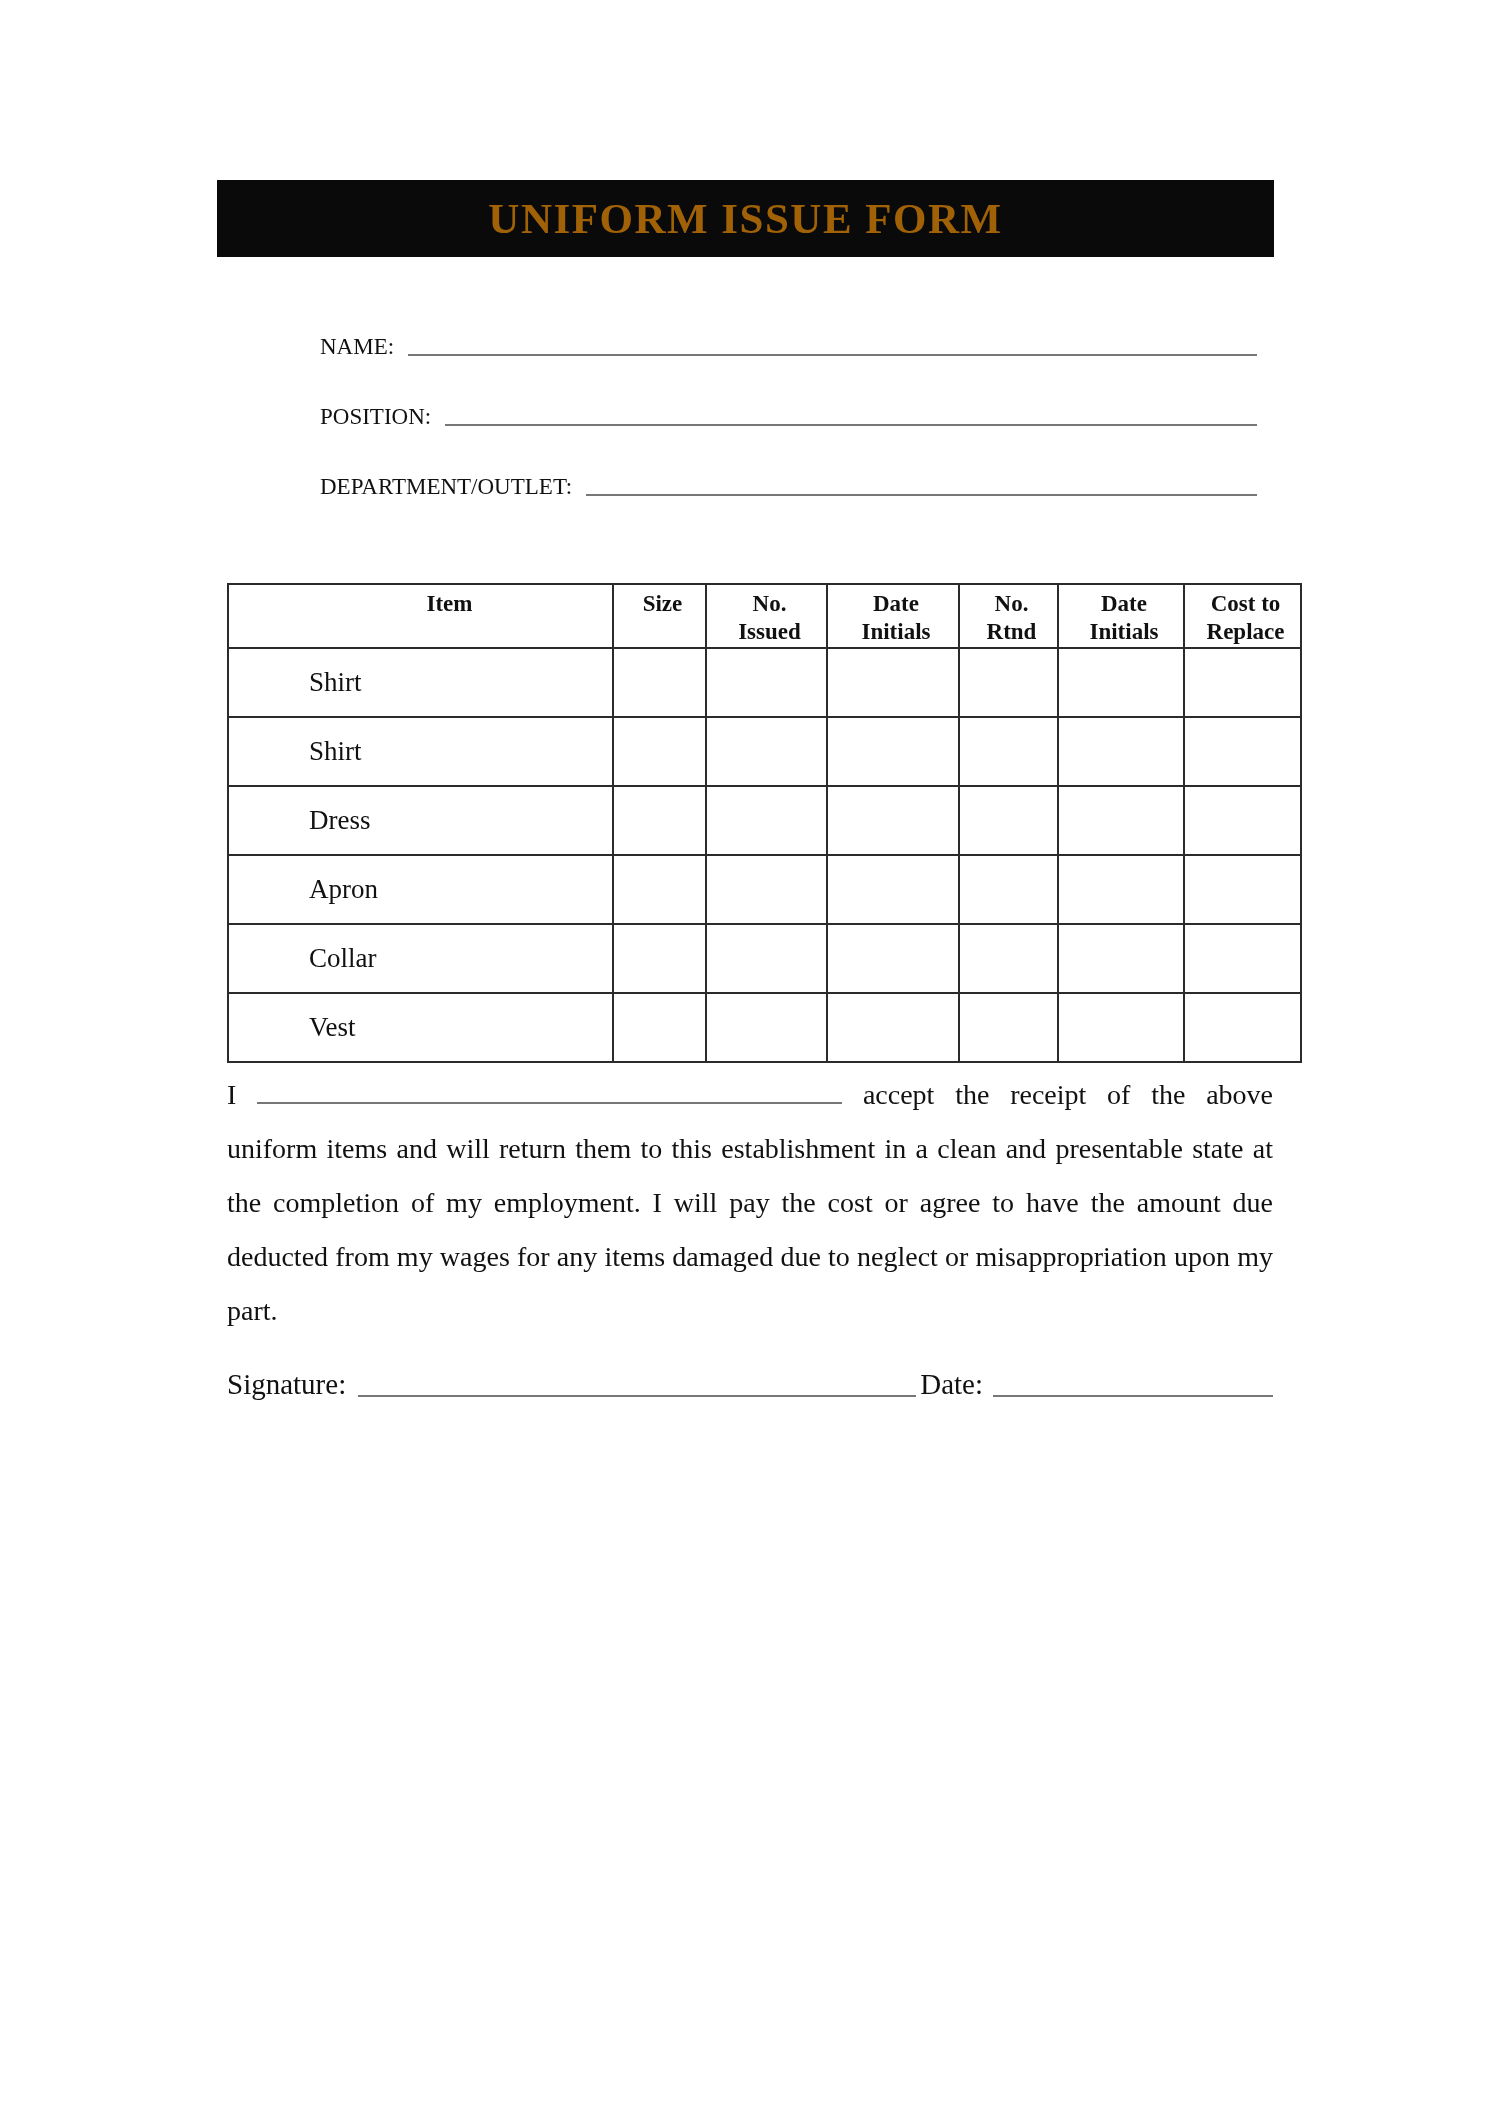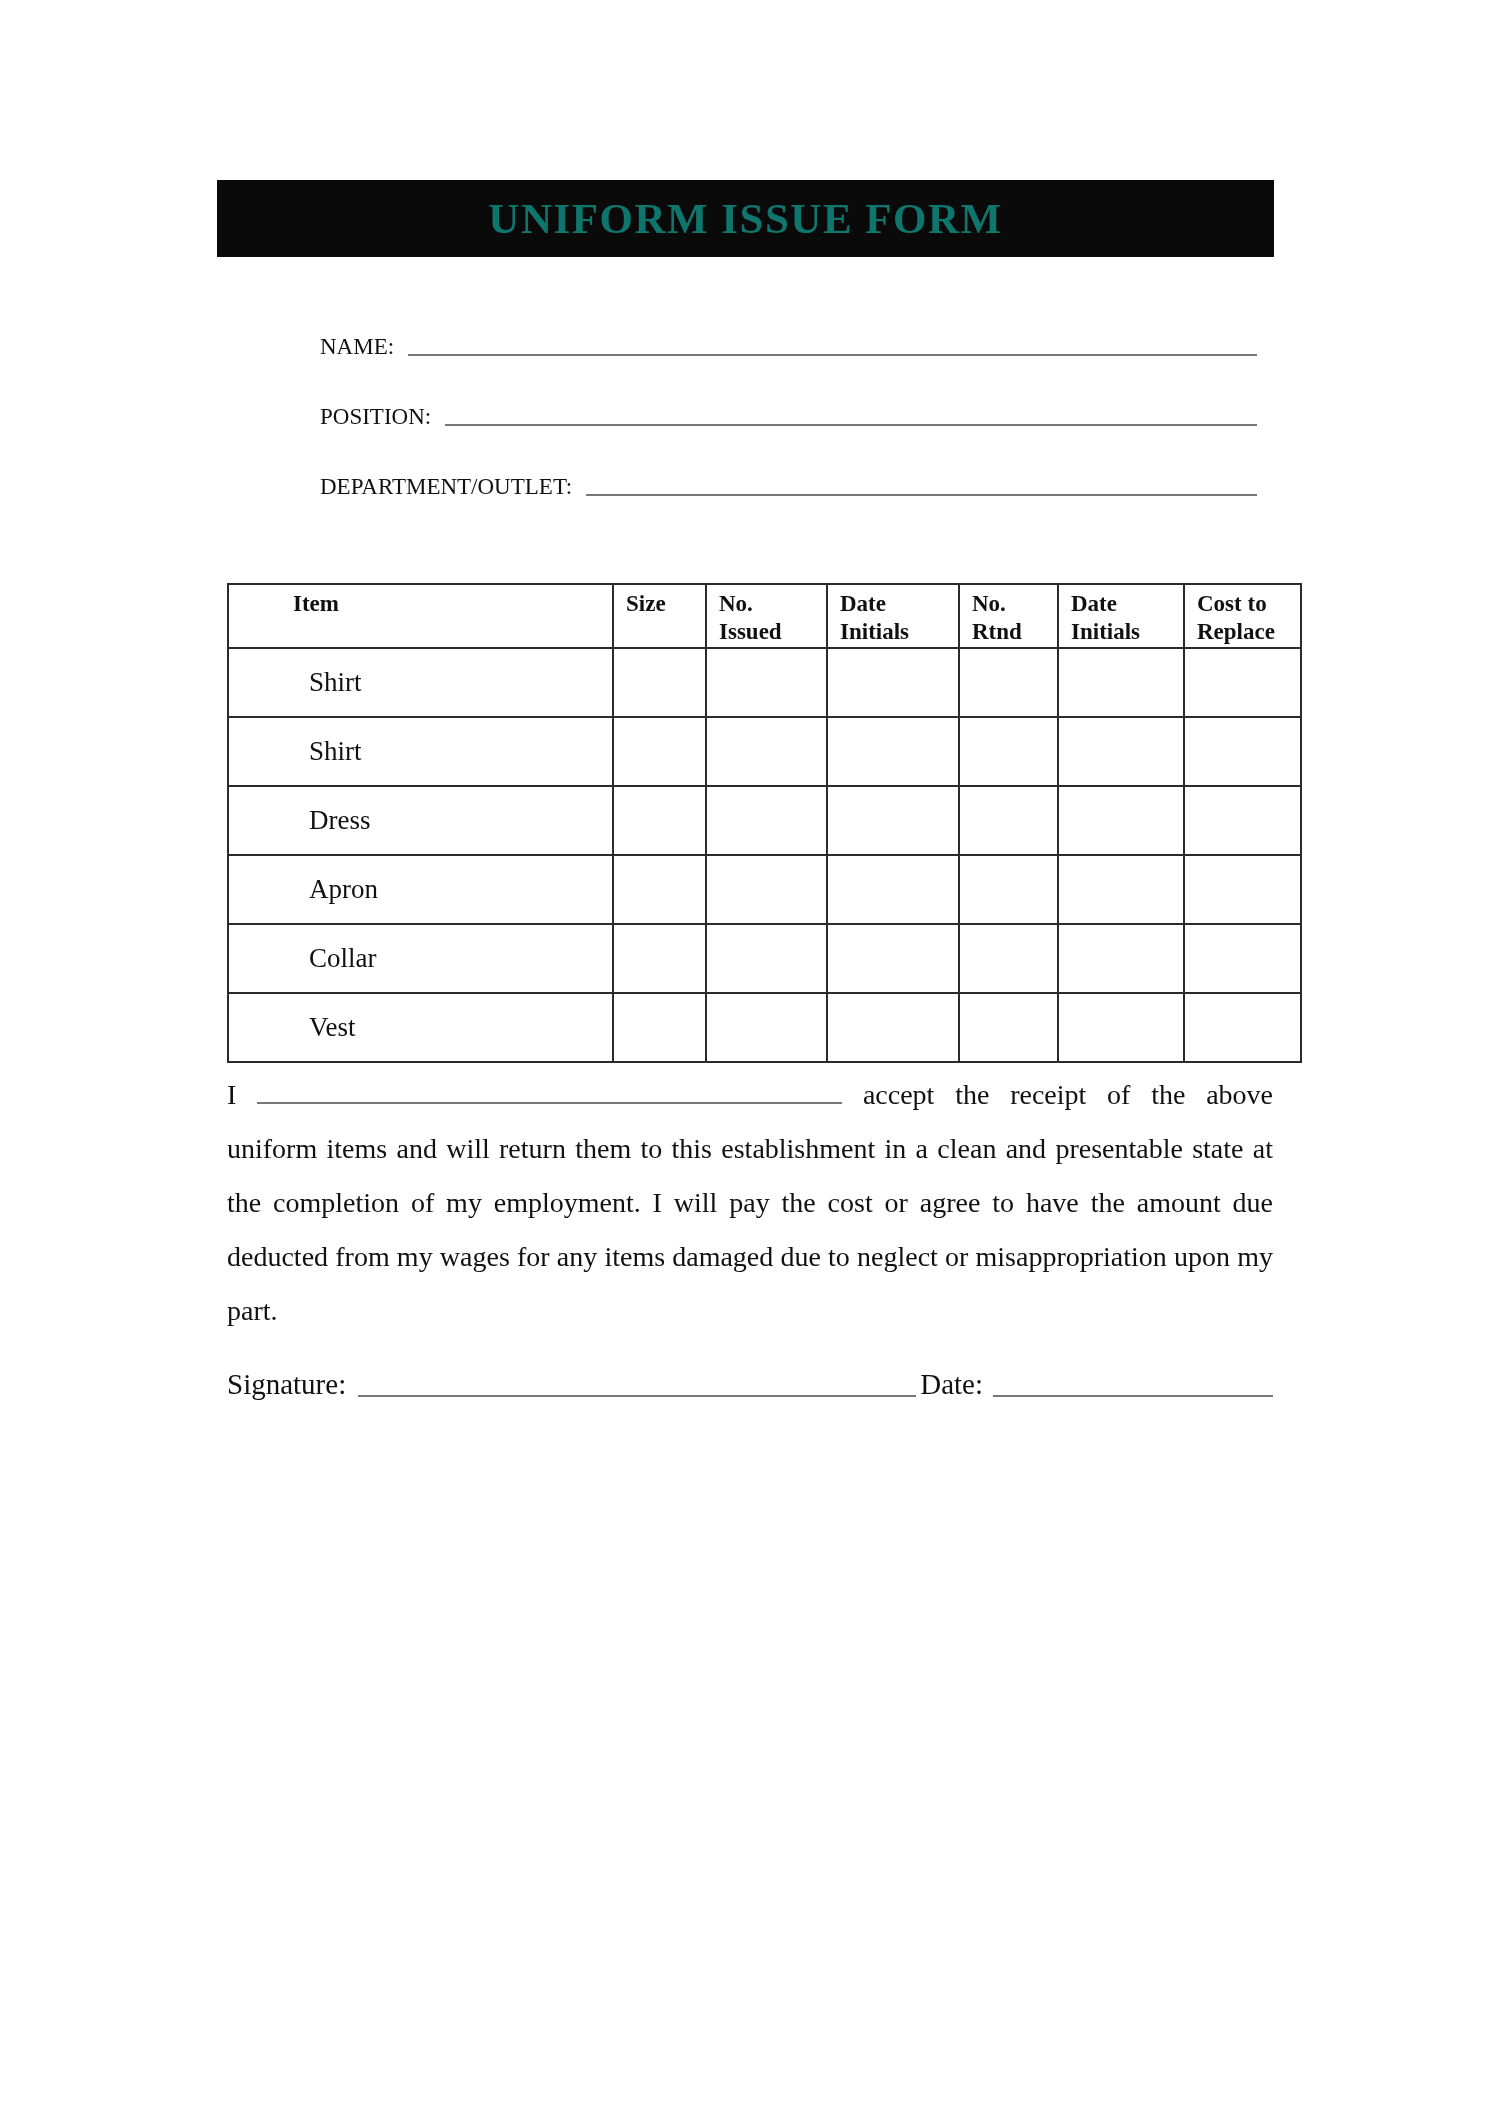--- a/index.html
+++ b/index.html
@@ -23,21 +23,21 @@
     left: 217px;
     top: 180px;
     width: 1057px;
     height: 77px;
     background: #0a0a0a;
     display: flex;
     align-items: center;
     justify-content: center;
   }
   .header-title {
-    color: #0f766e;
+    color: #a16207;
     font-size: 43px;
     font-weight: bold;
     letter-spacing: 1.5px;
     white-space: nowrap;
   }
 
   
   .fields {
     position: absolute;
     left: 320px;
@@ -75,21 +75,21 @@
   .uniform-table td {
     border: 2px solid #2b2b2b;
     padding: 18px;
     overflow: hidden;
   }
   .uniform-table thead tr { height: 60px; }
   .uniform-table tbody tr { height: 53px; }
   .uniform-table th {
     font-size: 23px;
     font-weight: bold;
-    text-align: left;
+    text-align: center;
     vertical-align: top;
     padding: 5px 6px 2px 12px;
     white-space: pre-line;
     line-height: 1.2;
   }
   .uniform-table th.item-h { padding-left: 64px; }
   .uniform-table td.item-cell {
     font-size: 27px;
     padding-left: 80px;
     vertical-align: middle;

